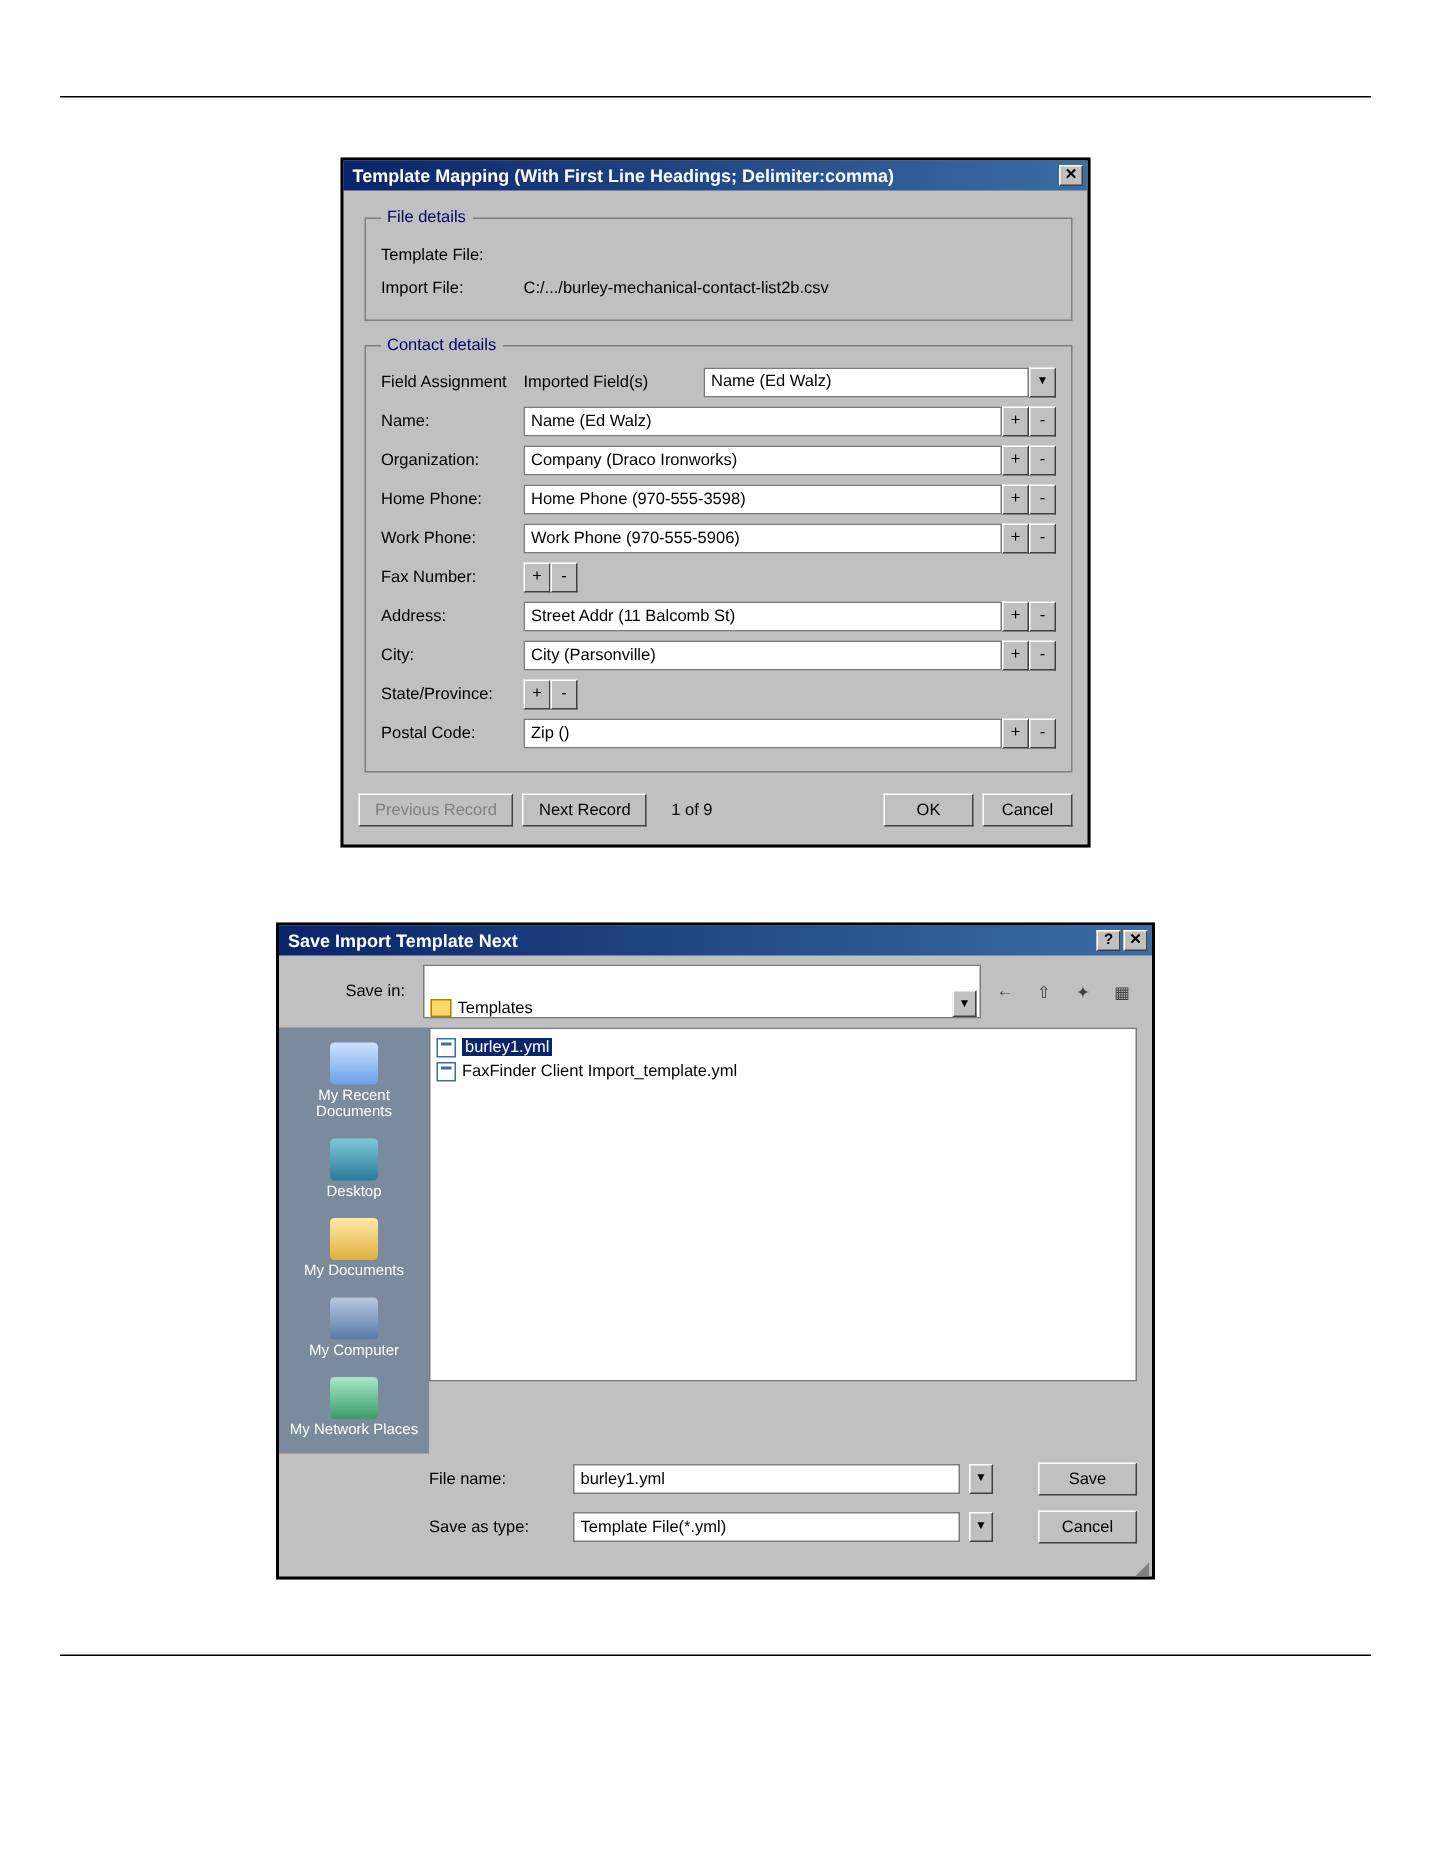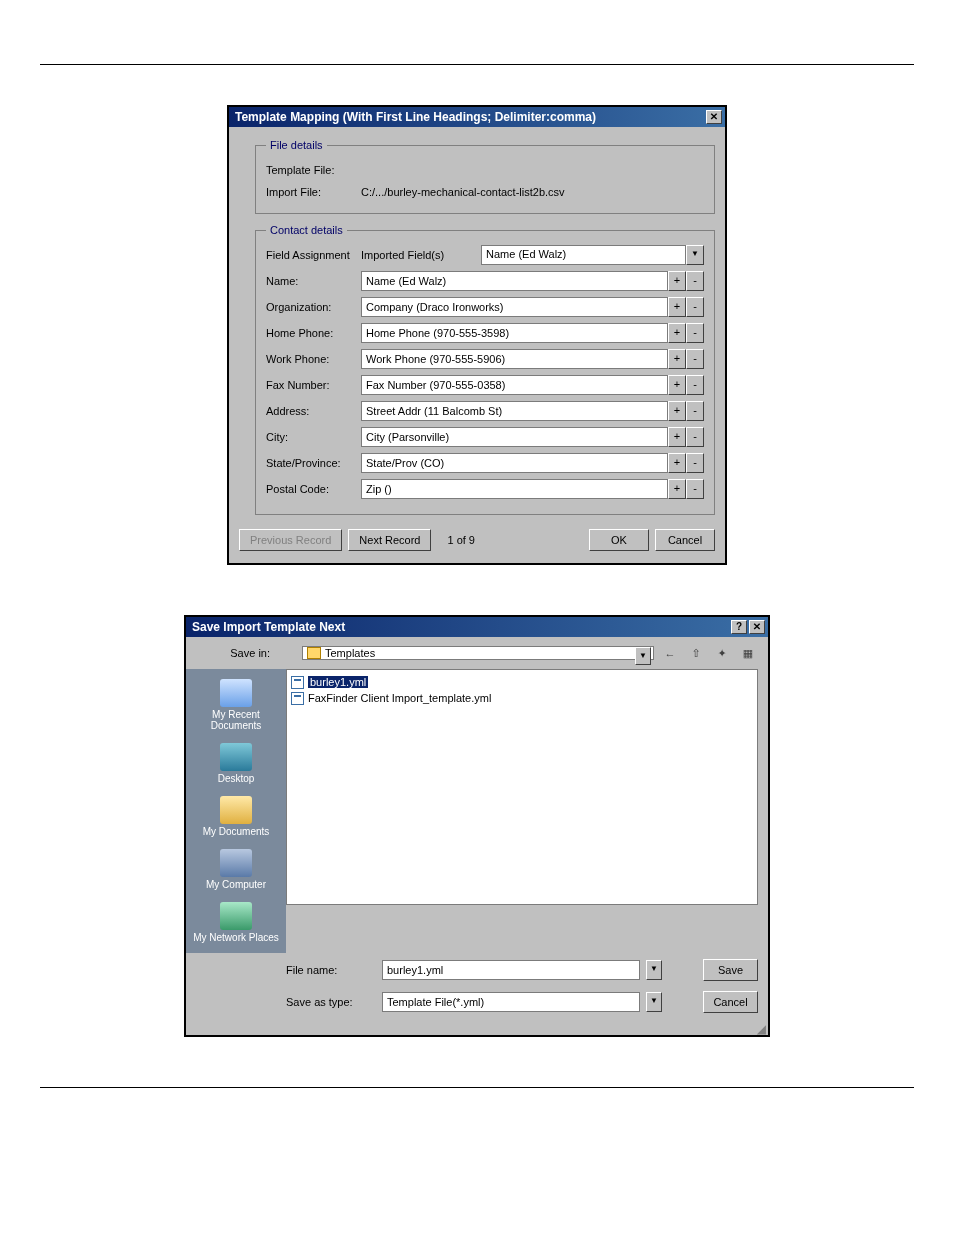--- a/index.html
+++ b/index.html
@@ -43,21 +43,21 @@
     font-size: 10px; font-weight:bold;
     color:#000;
     text-align:center; line-height:12px;
     cursor:pointer;
   }
   
   .tm-dialog { width: 500px; }
   .tm-body { padding: 8px 10px 12px 10px; }
   fieldset.groupbox {
     border: 1px solid #808080;
-    margin: 4px 0 10px 16px;
+    margin: 4px 0 10px 4px;
     padding: 8px 10px 10px 10px;
   }
   fieldset.groupbox legend {
     padding: 0 4px;
     color: #000066;
     font-size:11px;
   }
   .fd-row { display:flex; align-items:center; height:22px; }
   .fd-label { width: 95px; color:#000; }
   .fd-value { flex:1; color:#000; }
@@ -107,26 +107,25 @@
   
   .save-dialog { width: 586px; }
   .save-body { display:flex; flex-direction:column; }
   .save-top {
     display:flex; align-items:center;
     padding:6px 10px;
     gap:6px;
   }
   .save-top-label { width:80px; text-align:right; padding-right:6px;}
   .save-in-field {
-    flex:1; height:14px;
-    display:flex; align-items:flex-start;
+    flex:1; height:36px;
+    display:flex; align-items:flex-end;
     background:#fff;
     border:1px solid #7b7b7b;
     padding:0 2px 0 4px;
-    margin-left:20px;
   }
   .folder-ico {
     width:14px; height:12px;
     background:#ffd76b;
     border:1px solid #b08000;
     margin-right:4px;
   }
   .save-in-drop {
     width:16px; height:18px;
     background:#c0c0c0;
@@ -197,21 +196,21 @@
   .sb-grid { flex:1; display:grid; grid-template-columns:90px 1fr 16px 90px; grid-auto-rows:26px; align-items:center; column-gap:6px; row-gap:6px;}
   .sb-label { }
   .sb-input {
     height:20px; background:#fff; border:1px solid #7b7b7b;
     padding:2px 4px; font-size:11px;
   }
   .sb-drop { width:16px; height:20px; background:#c0c0c0;
     border:1px solid #fff; border-right-color:#404040; border-bottom-color:#404040;
     font-size:8px; text-align:center; line-height:16px;}
   .sb-btn {
-    height:22px; width:55px; justify-self:end;
+    height:22px; width:66px; justify-self:end;
     background:#c0c0c0;
     border:1px solid #fff;
     border-right-color:#404040; border-bottom-color:#404040;
     font-size:11px;
   }
   .resize-grip {
     text-align:right; padding:0 2px 2px 0; color:#808080; font-size:12px;
     line-height:8px;
   }
 </style>
@@ -271,39 +270,37 @@
               <div class="pm-btn">-</div>
             </div>
             <div class="cd-row">
               <div class="cd-label">Work Phone:</div>
               <input class="cd-input" value="Work Phone (970-555-5906)" style="">
               <div class="pm-btn">+</div>
               <div class="pm-btn">-</div>
             </div>
             <div class="cd-row">
               <div class="cd-label">Fax Number:</div>
-              <input class="cd-input" value="Fax Number (970-555-0358)" style="">
               <div class="pm-btn">+</div>
               <div class="pm-btn">-</div>
             </div>
             <div class="cd-row">
               <div class="cd-label">Address:</div>
               <input class="cd-input" value="Street Addr (11 Balcomb St)" style="">
               <div class="pm-btn">+</div>
               <div class="pm-btn">-</div>
             </div>
             <div class="cd-row">
               <div class="cd-label">City:</div>
               <input class="cd-input" value="City (Parsonville)" style="">
               <div class="pm-btn">+</div>
               <div class="pm-btn">-</div>
             </div>
             <div class="cd-row">
               <div class="cd-label">State/Province:</div>
-              <input class="cd-input" value="State/Prov (CO)" style="">
               <div class="pm-btn">+</div>
               <div class="pm-btn">-</div>
             </div>
             <div class="cd-row">
               <div class="cd-label">Postal Code:</div>
               <input class="cd-input" value="Zip ()" style="">
               <div class="pm-btn">+</div>
               <div class="pm-btn">-</div>
             </div>
           </div>

